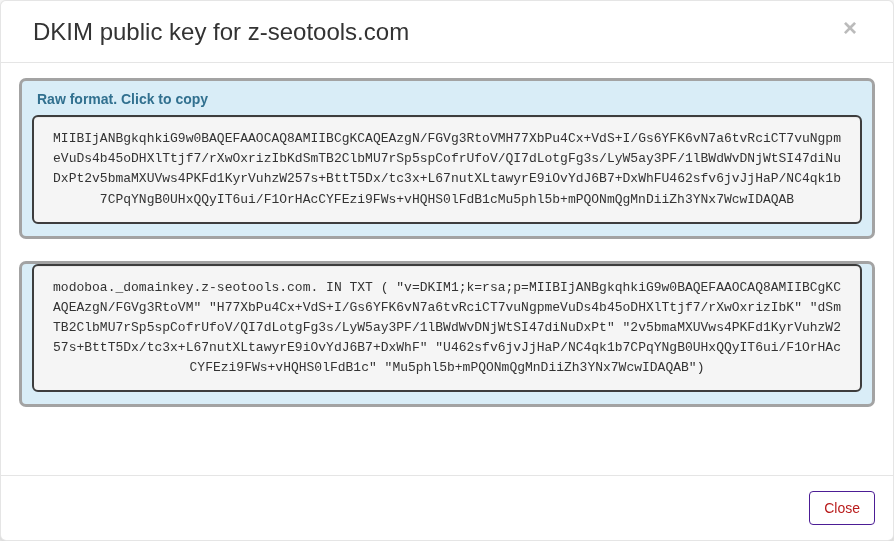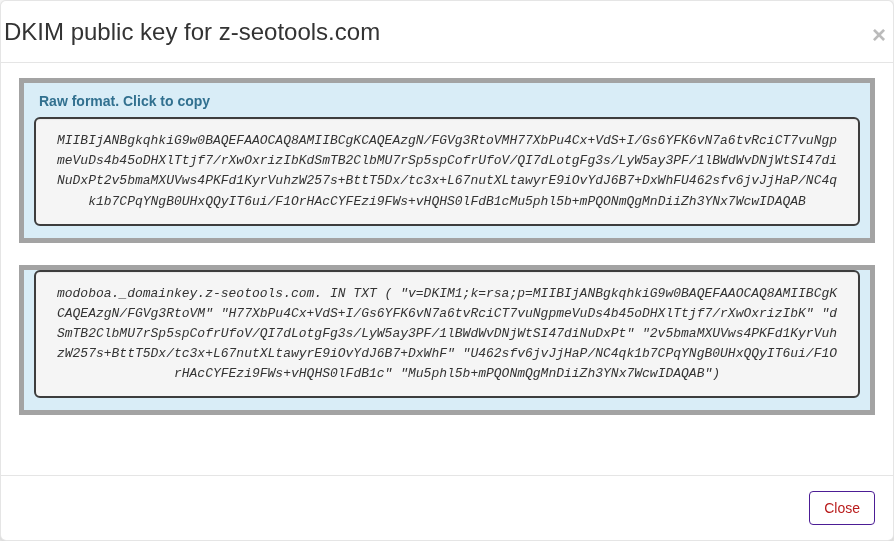--- a/index.html
+++ b/index.html
@@ -13,24 +13,24 @@
       min-height: 541px;
       background: #fff;
       border: 1px solid rgba(0,0,0,0.1);
       border-radius: 6px;
       box-shadow: 0 5px 15px rgba(0,0,0,0.3);
       display: flex;
       flex-direction: column;
       position: relative;
     }
     .modal-header {
-      padding: 15px 3px;
+      padding: 15px 32px;
       border-bottom: 1px solid #e5e5e5;
       display: flex;
-      align-items: flex-end;
+      align-items: flex-start;
       justify-content: space-between;
     }
     .modal-title {
       font-size: 24px;
       font-weight: 500;
       color: #333;
       line-height: 1.3;
     }
     .close-x {
       font-size: 24px;
@@ -41,22 +41,22 @@
       cursor: pointer;
       line-height: 1;
       padding: 0 4px;
     }
     .modal-body {
       padding: 15px 18px 20px;
       flex: 1;
     }
     .panel {
       background: #d9edf7;
-      border: 5px solid #a3a3a3;
-      border-radius: 0;
+      border: 3px solid #a3a3a3;
+      border-radius: 7px;
       margin-bottom: 22px;
     }
     .panel-title {
       font-size: 14px;
       font-weight: 700;
       color: #31708f;
       padding: 10px 15px 8px;
     }
     .panel-inner {
       padding: 0 10px 12px;
@@ -67,21 +67,20 @@
       border-radius: 6px;
       padding: 12px 18px;
       font-family: Menlo, Monaco, Consolas, "Courier New", monospace;
       font-size: 13px;
       line-height: 1.55;
       color: #333;
       word-break: break-all;
       text-align: center;
       cursor: pointer;
       box-shadow: inset 0 1px 1px rgba(0,0,0,0.05);
-      font-style: italic;
     }
     .modal-footer {
       padding: 15px 18px;
       border-top: 1px solid #e5e5e5;
       text-align: right;
     }
     .btn {
       display: inline-block;
       padding: 8px 14px;
       font-size: 14px;

